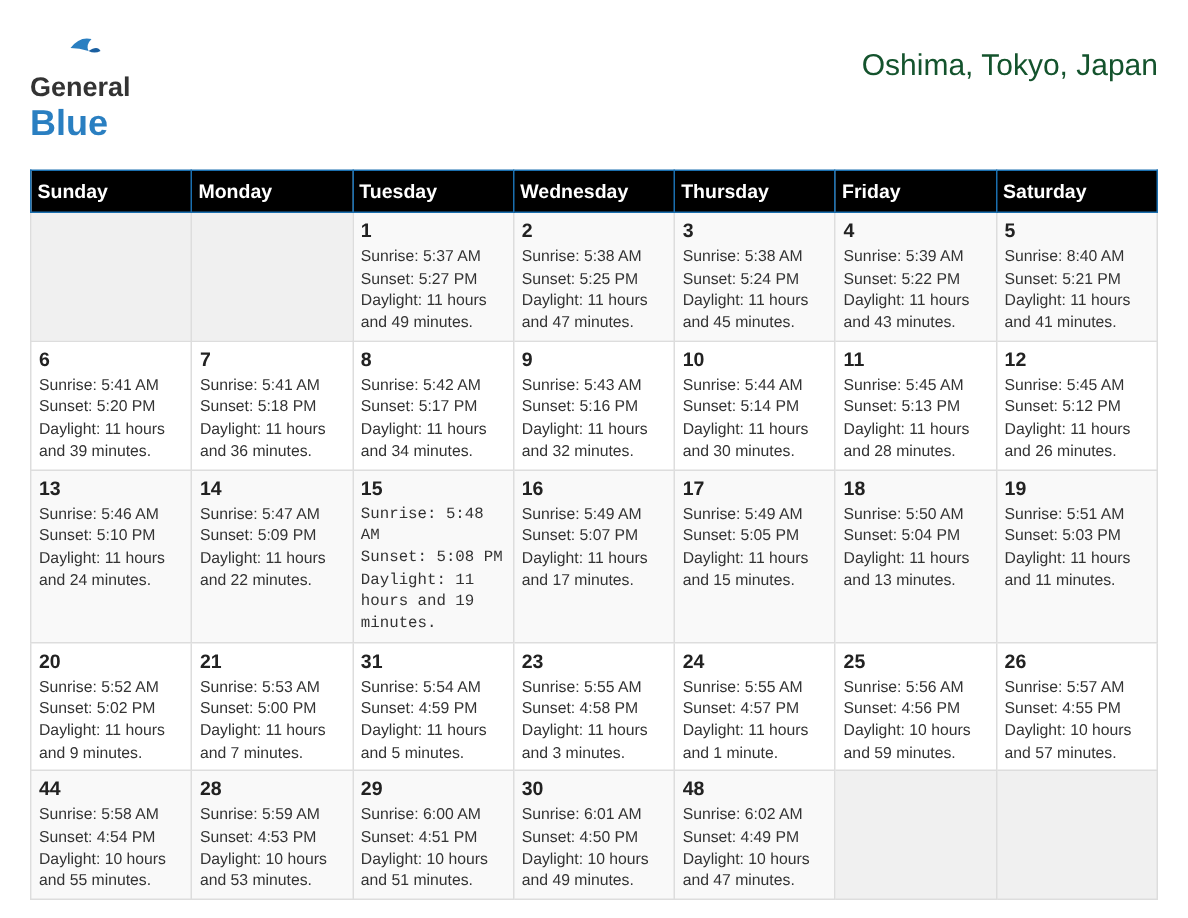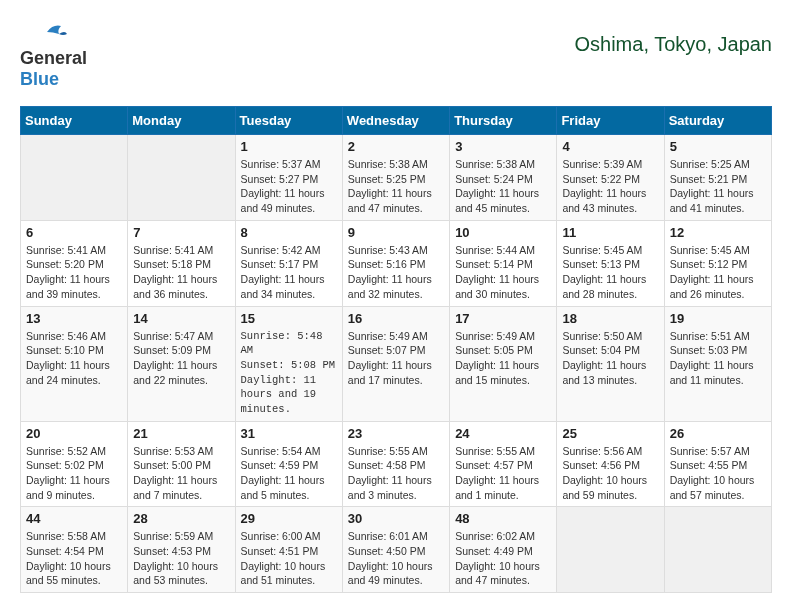--- a/index.html
+++ b/index.html
@@ -38,21 +38,21 @@
       font-size: 20px;
       color: #14532d;
       margin-top: 13px;
     }
     table {
       width: 100%;
       border-collapse: collapse;
       font-size: 11px;
     }
     thead tr th {
-      background-color: #0369a1;
+      background-color: #000000;
       color: #fff;
       padding: 6px 4px;
       text-align: left;
       font-size: 13px;
       font-weight: bold;
       border: 1px solid #1a6faf;
     }
     tbody tr td {
       border: 1px solid #ddd;
       padding: 4px 5px;
@@ -83,21 +83,21 @@
 <body>
 
 <div class="header">
   <div class="logo">
     <svg class="logo-bird" viewBox="0 0 30 24">
       <path d="M8,12 Q14,4 22,6 Q18,10 20,14 Q14,12 8,12Z" fill="#2a7fc1"></path>
       <path d="M20,14 Q26,10 28,14 Q24,16 20,14Z" fill="#1a5fa0"></path>
     </svg>
     <div>
       <span style="font-size:18px;font-weight:bold;color:#333;">General</span><br>
-      <span style="font-size:18px;font-weight:bold;color:#2a7fc1;">Blue</span>
+      <span style="font-size:24px;font-weight:bold;color:#2a7fc1;">Blue</span>
     </div>
   </div>
   <div class="title-block">
     <div class="location">Oshima, Tokyo, Japan</div>
   </div>
 </div>
 
 <table>
   <thead>
     <tr>
@@ -133,21 +133,21 @@
 Daylight: 11 hours and 45 minutes.</div>
         </td>
         <td>
           <div class="day-number">4</div>
           <div class="day-detail" style="white-space: pre-line;">Sunrise: 5:39 AM
 Sunset: 5:22 PM
 Daylight: 11 hours and 43 minutes.</div>
         </td>
         <td>
           <div class="day-number">5</div>
-          <div class="day-detail" style="white-space: pre-line;">Sunrise: 5:25 AM
+          <div class="day-detail" style="white-space: pre-line;">Sunrise: 8:40 AM
 Sunset: 5:21 PM
 Daylight: 11 hours and 41 minutes.</div>
         </td>
       </tr>
       <tr>
         <td>
           <div class="day-number">6</div>
           <div class="day-detail" style="white-space: pre-line;">Sunrise: 5:41 AM
 Sunset: 5:20 PM
 Daylight: 11 hours and 39 minutes.</div>

